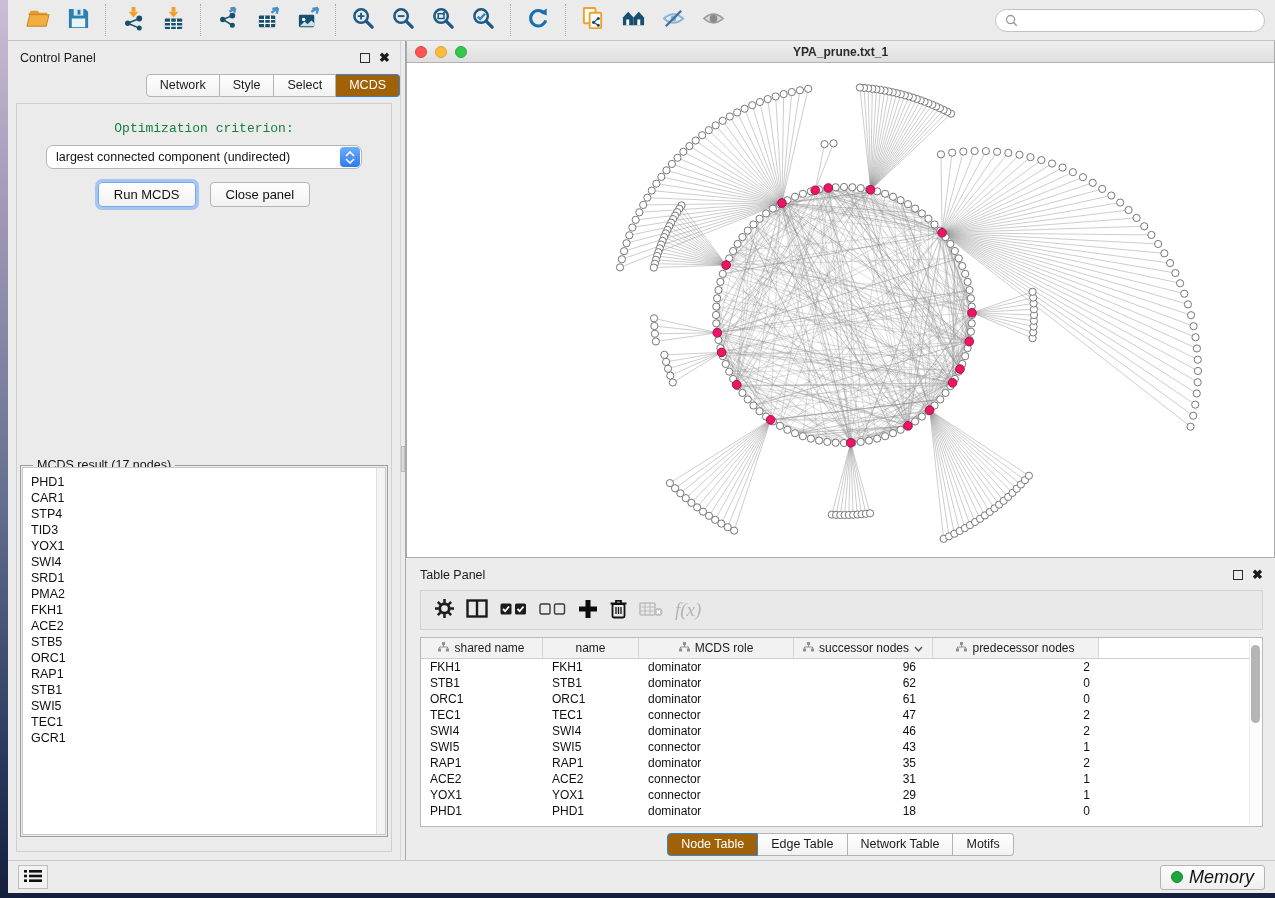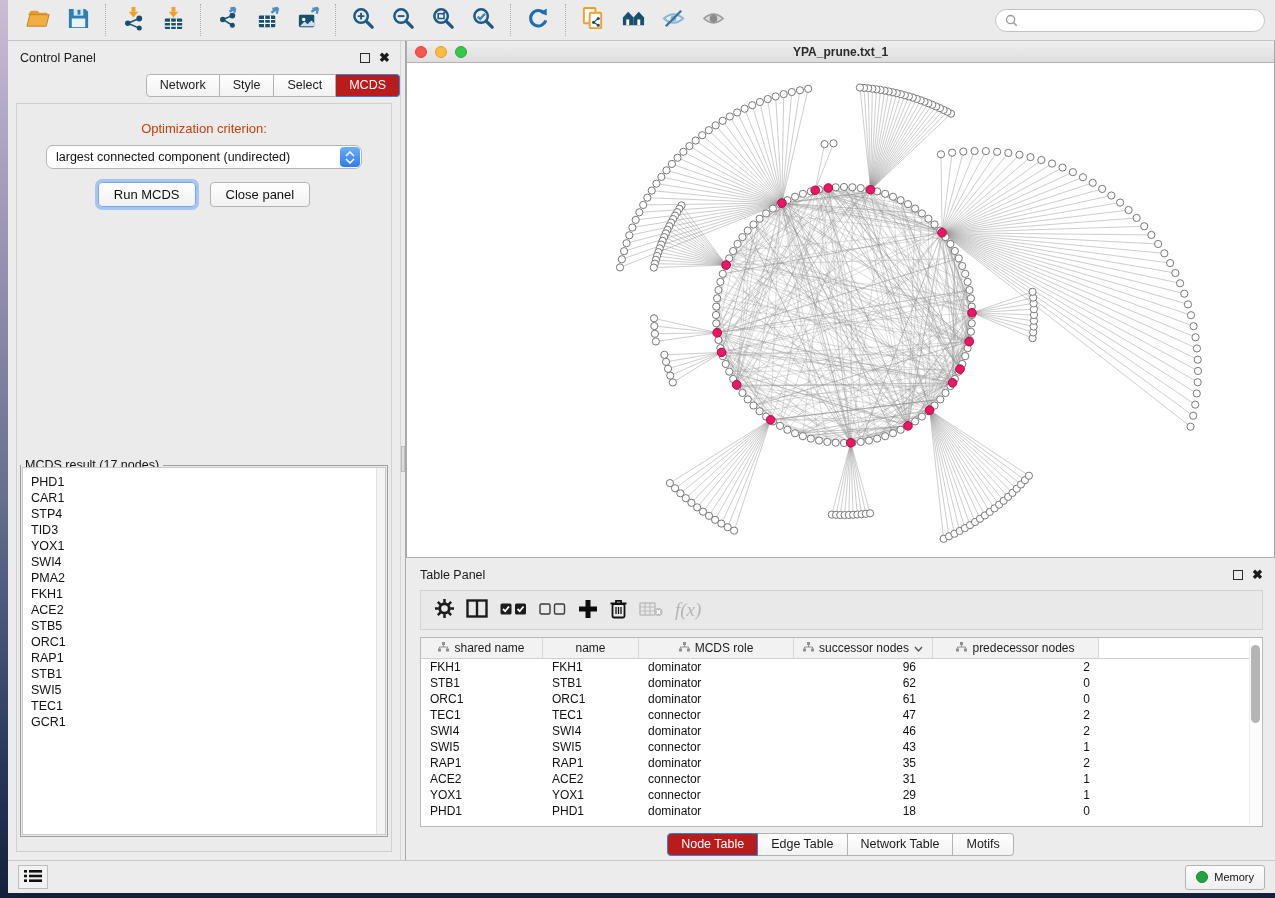--- a/index.html
+++ b/index.html
@@ -26,31 +26,31 @@
   .control-panel { width:392px; flex:none; display:flex; flex-direction:column; background:#ececec; }
   .cp-header { height:28px; display:flex; align-items:center; padding:6px 10px 0 12px; font-size:12.5px; color:#1a1a1a; }
   .panel-icons { margin-left:auto; display:flex; align-items:center; gap:9px; }
   .float-box { width:10px; height:10px; border:1.4px solid #2b2b2b; display:inline-block; }
   .close-x { font-size:13px; font-weight:bold; color:#1a1a1a; line-height:10px; }
   .cp-tabs { display:flex; justify-content:flex-end; margin-top:5px; }
   .tab-group { display:flex; }
   .tab { font-size:12.5px; padding:3px 13px 4px; background:linear-gradient(#ffffff,#f2f2f2); border:1px solid #b3b3b3; border-left:none; color:#1a1a1a; cursor:default; }
   .tab:first-child { border-left:1px solid #b3b3b3; border-radius:4px 0 0 4px; }
   .tab:last-child { border-radius:0 4px 4px 0; }
-  .tab.active { background:#b91c1c; border-color:#2f84e0; color:#fff; }
+  .tab.active { background:#a16207; border-color:#2f84e0; color:#fff; }
   .cp-body { flex:1; margin:6px 8px 8px 8px; background:#ebebeb; border:1px solid #cfcfcf; display:flex; flex-direction:column; align-items:center; padding-top:17px; min-height:0; }
-  .opt-label { font-size:13px; color:#c2410c; }
+  .opt-label { font-size:13px; color:#15803d;font-family:Liberation Mono, monospace; }
   .mac-select { margin-top:9px; width:316px; height:24px; background:#fff; border:1px solid #b5b5b5; border-radius:7px; display:flex; align-items:center; padding-left:9px; font-size:12.5px; color:#111; position:relative; }
   .mac-select .stepper { position:absolute; right:1px; top:1px; bottom:1px; width:20px; border-radius:4px; background:linear-gradient(#6aaef9,#2d7bf0); display:flex; flex-direction:column; align-items:center; justify-content:center; gap:1px; }
   .btn-row { margin-top:13px; display:flex; gap:14px; }
   .mac-btn { font-size:13px; padding:4px 15px; background:linear-gradient(#ffffff,#f1f1f1); border:1px solid #b3b3b3; border-radius:4px; color:#111; cursor:default; }
   .mac-btn.focused { border-color:#74a7f2; box-shadow:0 0 0 3px rgba(110,165,245,.55); }
   .cp-spacer { flex:1; }
   .mcds-group { position:relative; width:368px; height:372px; margin-bottom:14px; border:1px solid #9d9d9d; flex:none; }
-  .mcds-legend { position:absolute; top:-8px; left:0; background:#ebebeb; padding:0 4px; font-size:12.5px; color:#111; }
+  .mcds-legend { position:absolute; top:-8px; left:12px; background:#ebebeb; padding:0 4px; font-size:12.5px; color:#111; }
   .mcds-list { position:absolute; inset:1px; background:#fff; border:1px solid #c9c9c9; overflow:hidden; padding:6px 8px 0 8px; }
   .mcds-item { font-size:12.5px; line-height:16px; color:#111; }
   .mcds-scroll { position:absolute; top:2px; bottom:2px; right:2px; width:9px; background:#f4f4f4; border-left:1px solid #e0e0e0; }
 
   
   .divider { width:6px; flex:none; background:#ececec; border-left:1px solid #d4d4d4; border-right:1px solid #a8a8a8; position:relative; }
   .divider .grip { position:absolute; top:405px; left:0; right:0; height:26px; background:#dcdcdc; border:1px solid #bdbdbd; }
 
   
   .right-stack { flex:1; display:flex; flex-direction:column; min-width:0; }
@@ -81,21 +81,21 @@
   .td:nth-child(1){ width:122px; padding-left:9px; } .td:nth-child(2){ width:96px; padding-left:9px; }
   .td:nth-child(3){ width:155px; padding-left:9px; } .td:nth-child(4){ width:139px; text-align:right; padding-right:17px; }
   .td:nth-child(5){ width:166px; text-align:right; padding-right:9px; }
   .t-scroll { position:absolute; top:1px; bottom:1px; right:0; width:13px; background:#fcfcfc; border-left:1px solid #ededed; }
   .t-thumb { position:absolute; top:6px; right:2px; width:9px; height:78px; border-radius:5px; background:#b5b5b5; }
   .tp-tabs { display:flex; justify-content:center; margin-top:6px; }
 
   
   .statusbar { height:33px; flex:none; background:#ececec; border-top:1px solid #c9c9c9; display:flex; align-items:center; padding:0 10px; }
   .list-btn { width:30px; height:24px; border:1px solid #bdbdbd; background:#f2f2f2; display:flex; align-items:center; justify-content:center; }
-  .memory-btn { margin-left:auto; height:25px; border:1px solid #b3b3b3; border-radius:3px; background:linear-gradient(#fdfdfd,#efefef); display:flex; align-items:center; gap:6px; padding:0 10px; font-size:11px; color:#111; }
+  .memory-btn { margin-left:auto; height:25px; border:1px solid #b3b3b3; border-radius:3px; background:linear-gradient(#fdfdfd,#efefef); display:flex; align-items:center; gap:6px; padding:0 10px; font-size:18px; color:#111;font-style:italic; }
   .mem-dot { width:12px; height:12px; border-radius:50%; background:#1ea63c; border:1px solid #16862f; }
 </style>
 </head>
 <body>
 
 <div class="app">
 
   <div class="toolbar">
     <button class="tb-btn">
         <span><svg viewBox="0 0 26 26">
@@ -271,20 +271,21 @@
         <div class="cp-spacer"></div>
         <div class="mcds-group">
           <span class="mcds-legend">MCDS result (17 nodes)</span>
           <div class="mcds-list">
               <div class="mcds-item">PHD1</div>
               <div class="mcds-item">CAR1</div>
               <div class="mcds-item">STP4</div>
               <div class="mcds-item">TID3</div>
               <div class="mcds-item">YOX1</div>
               <div class="mcds-item">SWI4</div>
+              <div class="mcds-item">SRD1</div>
               <div class="mcds-item">PMA2</div>
               <div class="mcds-item">FKH1</div>
               <div class="mcds-item">ACE2</div>
               <div class="mcds-item">STB5</div>
               <div class="mcds-item">ORC1</div>
               <div class="mcds-item">RAP1</div>
               <div class="mcds-item">STB1</div>
               <div class="mcds-item">SWI5</div>
               <div class="mcds-item">TEC1</div>
               <div class="mcds-item">GCR1</div>

